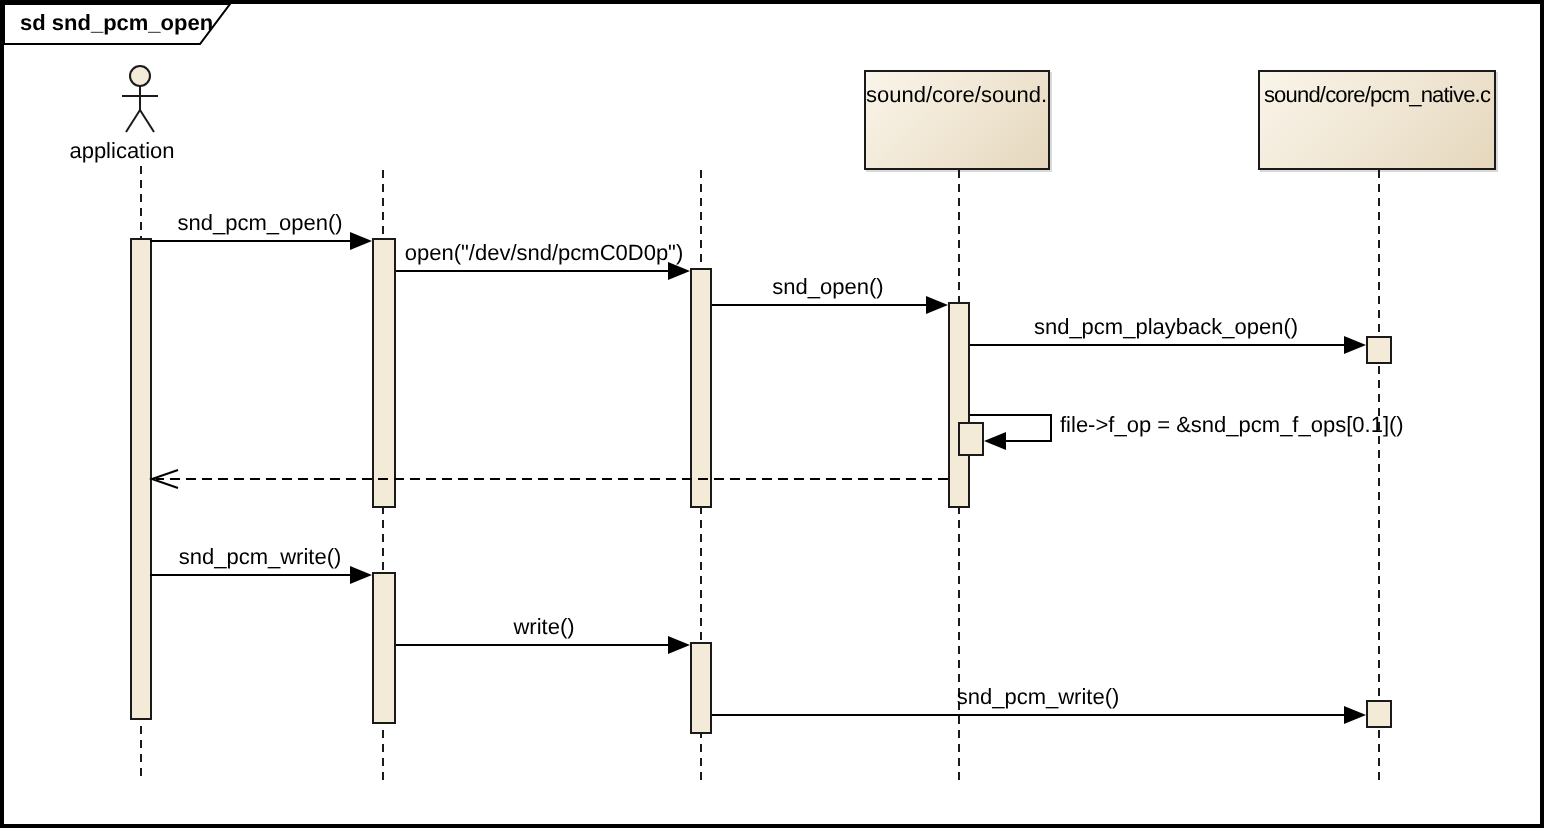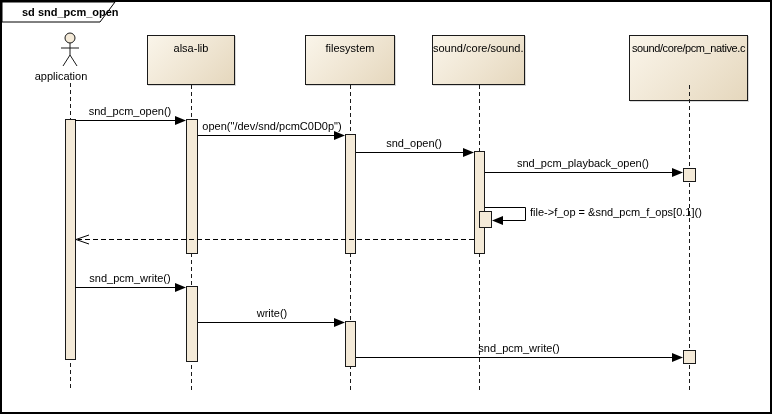--- a/index.html
+++ b/index.html
@@ -9,21 +9,21 @@
     box-sizing:border-box;
     border:2px solid #000;
     background:#fff;
     font-family:"Liberation Sans",sans-serif;
     overflow:hidden;
   }
   .tab{
     position:absolute;left:0;top:0;width:122px;height:22px;
   }
   .tab-title{
-    position:absolute;left:20px;top:4px;
+    position:absolute;left:8px;top:4px;
     font-size:11px;font-weight:bold;color:#000;white-space:nowrap;
   }
   .headbox{
     position:absolute;
     box-sizing:border-box;
     border:1px solid #1a1a1a;
     background:linear-gradient(135deg,#faf5ea 0%,#efe5d2 55%,#e5d7bd 100%);
     text-align:center;
     font-size:11px;color:#000;
     padding-top:6px;
@@ -54,30 +54,24 @@
 
   <svg class="overlay" style="left:54px;top:30px;pointer-events:auto;" width="28" height="36">
     <circle cx="14" cy="6" r="5" fill="#f4ead8" stroke="#1a1a1a" stroke-width="1"></circle>
     <line x1="14" y1="11" x2="14" y2="23" stroke="#1a1a1a" stroke-width="1"></line>
     <line x1="5" y1="16" x2="23" y2="16" stroke="#1a1a1a" stroke-width="1"></line>
     <line x1="14" y1="23" x2="7" y2="34" stroke="#1a1a1a" stroke-width="1"></line>
     <line x1="14" y1="23" x2="21" y2="34" stroke="#1a1a1a" stroke-width="1"></line>
   </svg>
   <span class="actor-label" style="left:59px;top:68px;">application</span>
 
-  <div class="headbox" style="left:145px;top:33px;width:88px;height:50px;">
-    <span>alsa-lib</span>
-  </div>
-  <div class="headbox" style="left:303px;top:33px;width:90px;height:50px;">
-    <span>filesystem</span>
-  </div>
   <div class="headbox" style="left:430px;top:33px;width:93px;height:50px;">
     <span>sound/core/sound.c</span>
   </div>
-  <div class="headbox" style="left:627px;top:33px;width:119px;height:66px;letter-spacing:-0.4px;">
+  <div class="headbox" style="left:627px;top:33px;width:119px;height:50px;letter-spacing:-0.4px;">
     <span>sound/core/pcm_native.c</span>
   </div>
 
   <svg class="overlay" width="772" height="414">
 
     <g stroke="#1a1a1a" stroke-width="1" stroke-dasharray="4,3">
       <line x1="68.5" y1="81" x2="68.5" y2="388"></line>
       <line x1="189.5" y1="83" x2="189.5" y2="388"></line>
       <line x1="348.5" y1="83" x2="348.5" y2="388"></line>
       <line x1="477.5" y1="83" x2="477.5" y2="388"></line>

